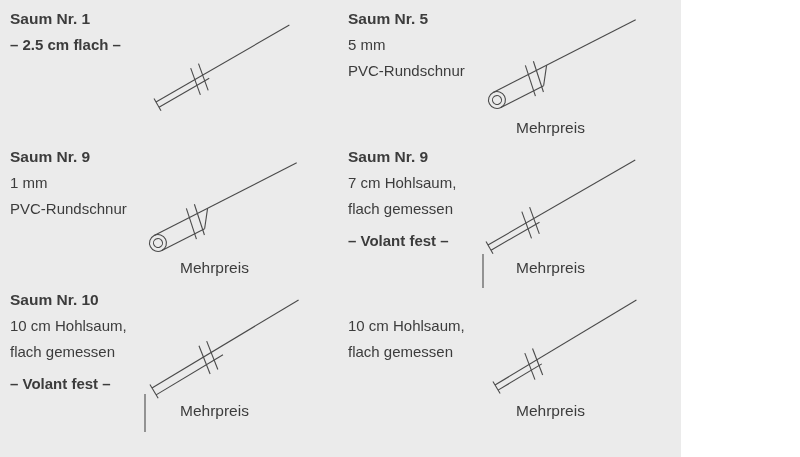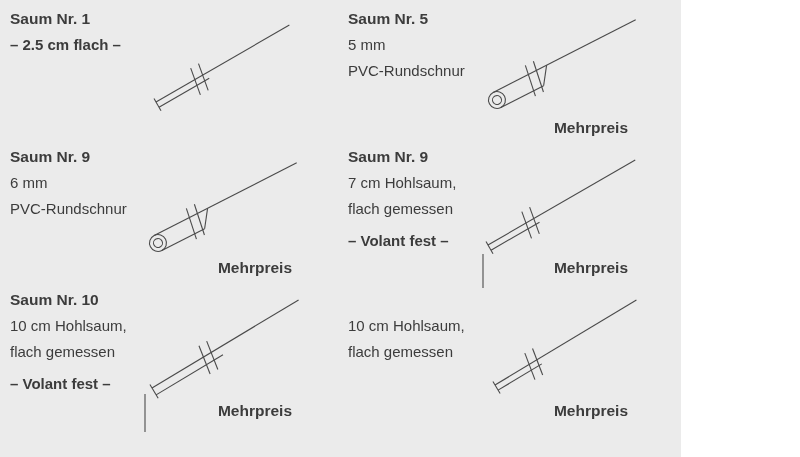--- a/index.html
+++ b/index.html
@@ -16,22 +16,22 @@
     color: #3c3c3c;
     font-size: 15px;
     line-height: 20px;
     white-space: nowrap;
   }
   .title { font-weight: bold; font-size: 15.5px; }
   .bold { font-weight: bold; }
   .mehrpreis {
     position: absolute;
     width: 150px;
-    text-align: center;
-    font-weight: bold;
+    text-align: left;
+    font-weight: normal;
     font-size: 15.5px;
     color: #3c3c3c;
     white-space: nowrap;
   }
   svg.diag { position: absolute; overflow: visible; }
   svg.diag line, svg.diag circle, svg.diag path {
     stroke: #4a4a4a;
     stroke-width: 1.1;
     fill: none;
   }
@@ -65,21 +65,21 @@
       <line x1="16" y1="75.5" x2="176" y2="75.5"></line>
       <line x1="16" y1="92.5" x2="64" y2="92.5"></line>
       <path d="M64 92.5 L76 75.5"></path>
       <line x1="57" y1="66" x2="52" y2="98"></line>
       <line x1="66" y1="66" x2="61" y2="98"></line>
     </g>
   </svg>
   <div class="mehrpreis" style="left:516px; top:119px">Mehrpreis</div>
 
   <div class="txt title" style="left:10px; top:147px">Saum Nr. 9</div>
-  <div class="txt" style="left:10px; top:173px">6 mm</div>
+  <div class="txt" style="left:10px; top:173px">1 mm</div>
   <div class="txt" style="left:10px; top:199px">PVC-Rundschnur</div>
   <svg class="diag" style="left:142px; top:159px" width="172" height="104">
     <g transform="rotate(-27 16 84)">
       <circle cx="16" cy="84" r="8.5"></circle>
       <circle cx="16" cy="84" r="4.5"></circle>
       <line x1="16" y1="75.5" x2="176" y2="75.5"></line>
       <line x1="16" y1="92.5" x2="64" y2="92.5"></line>
       <path d="M64 92.5 L76 75.5"></path>
       <line x1="57" y1="66" x2="52" y2="98"></line>
       <line x1="66" y1="66" x2="61" y2="98"></line>

